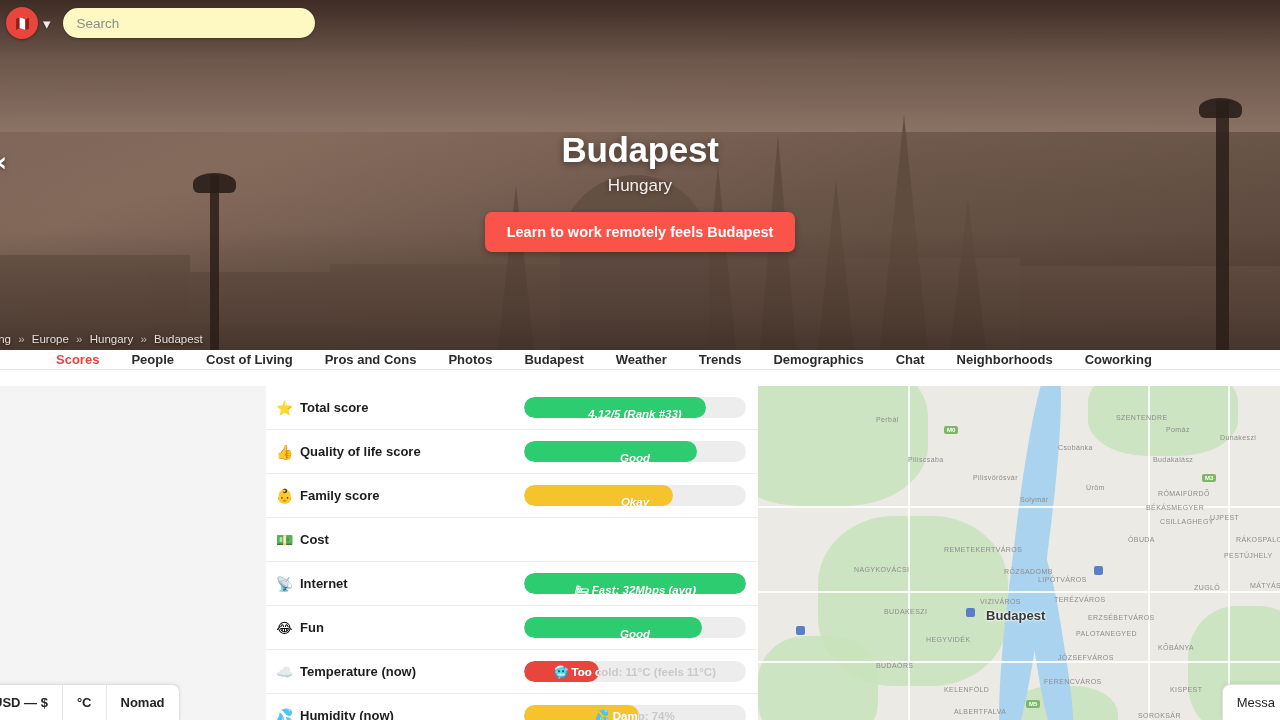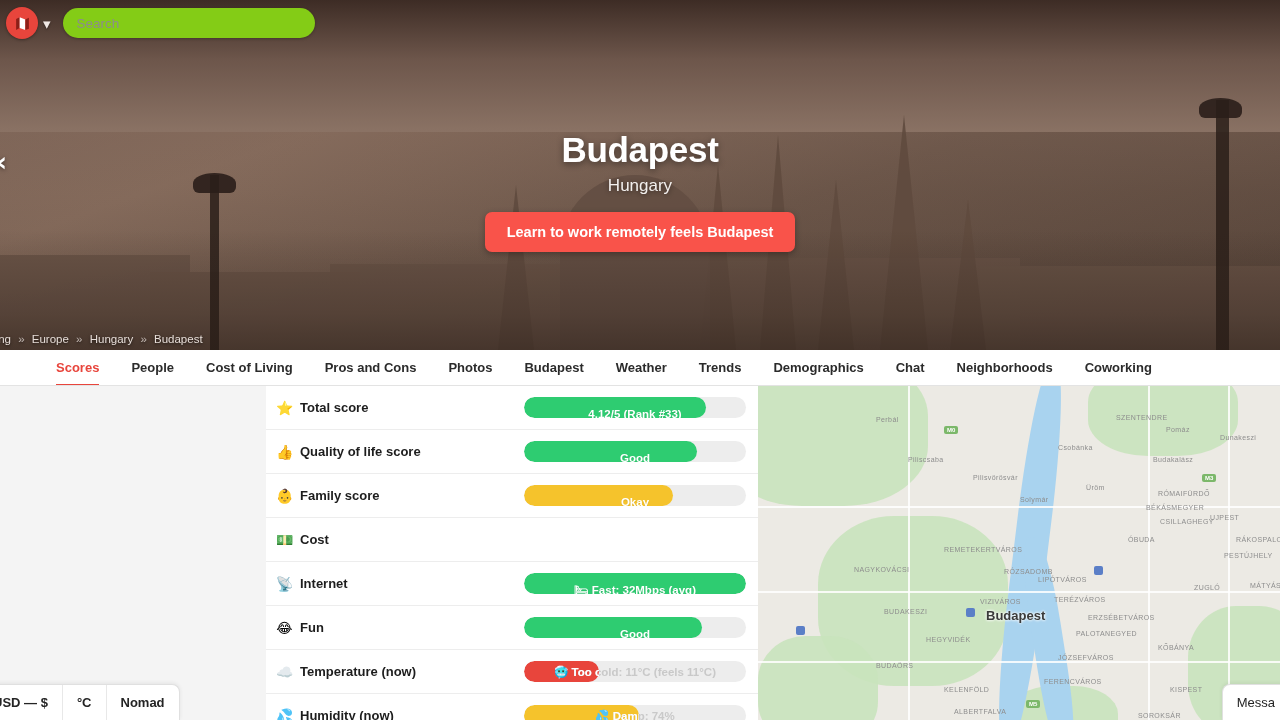--- a/index.html
+++ b/index.html
@@ -59,21 +59,21 @@
     display: flex; align-items: center; justify-content: center;
     box-shadow: 0 1px 3px rgba(0,0,0,.35);
   }
   .logo svg { display:block; }
   .logo-caret {
     margin-left: 5px; color: #f0e8e4; font-size: 15px; line-height: 1;
     text-shadow: 0 1px 2px rgba(0,0,0,.5);
   }
   .searchbox {
     margin-left: 12px; width: 252px; height: 30px;
-    background: #84cc16; border-radius: 16px;
+    background: #fef9c3; border-radius: 16px;
     display: flex; align-items: center; padding: 0 14px;
     box-shadow: 0 1px 3px rgba(0,0,0,.25);
   }
   .searchbox input {
     border: 0; outline: 0; width: 100%; font-size: 13.5px;
     font-family: "Liberation Sans", sans-serif; color: #333; background: transparent;
   }
   .searchbox input::placeholder { color: #8c8c8c; }
 
   
@@ -111,21 +111,21 @@
     position: absolute; left: -44px; top: 333px; z-index: 32;
     font-size: 11.5px; color: #e6ddd8;
     text-shadow: 0 1px 3px rgba(0,0,0,.6);
     white-space: nowrap;
   }
   .breadcrumb span { color: #e6ddd8; }
   .breadcrumb .sep { margin: 0 4px; opacity: .75; }
 
   
   .navbar {
-    position: absolute; top: 350px; left: 0; width: 1280px; height: 36px;
+    position: absolute; top: 350px; left: 0; width: 1280px; height: 20px;
     background: #fff; border-bottom: 1px solid #e3e3e3;
     display: flex; align-items: center; overflow: hidden; z-index: 20;
   }
   .tab {
     font-size: 13px; font-weight: 700; color: #2b2b2b;
     padding: 9px 0 9px 0; margin: 0 16px; white-space: nowrap; cursor: pointer;
     position: relative; height: 36px; display: flex; align-items: center;
   }
   .tab:first-child { margin-left: 56px; }
   .tab.active { color: #e8453c; }
@@ -155,20 +155,21 @@
     border-radius: 11px; overflow: hidden;
   }
   .bar-fill {
     position: absolute; left: 0; top: 0; bottom: 0; border-radius: 11px;
   }
   .bar-text {
     position: absolute; left: 0; top: 12px; bottom: 0; width: 100%;
     display: flex; align-items: center; justify-content: center;
     font-size: 11.5px; font-weight: 700; color: #fff;
     text-shadow: 0 1px 1px rgba(0,0,0,.12);
+    font-style: italic;
   }
   .clip-wrap { position:absolute; inset:0; }
   .clip-under {
     position:absolute; inset:0; display:flex; align-items:center; justify-content:center;
     font-size: 11.5px; font-weight:700; color:#c9c9c9;
   }
   .clip-over {
     position:absolute; top:0; bottom:0; left:0; overflow:hidden;
   }
   .clip-over .inner {

